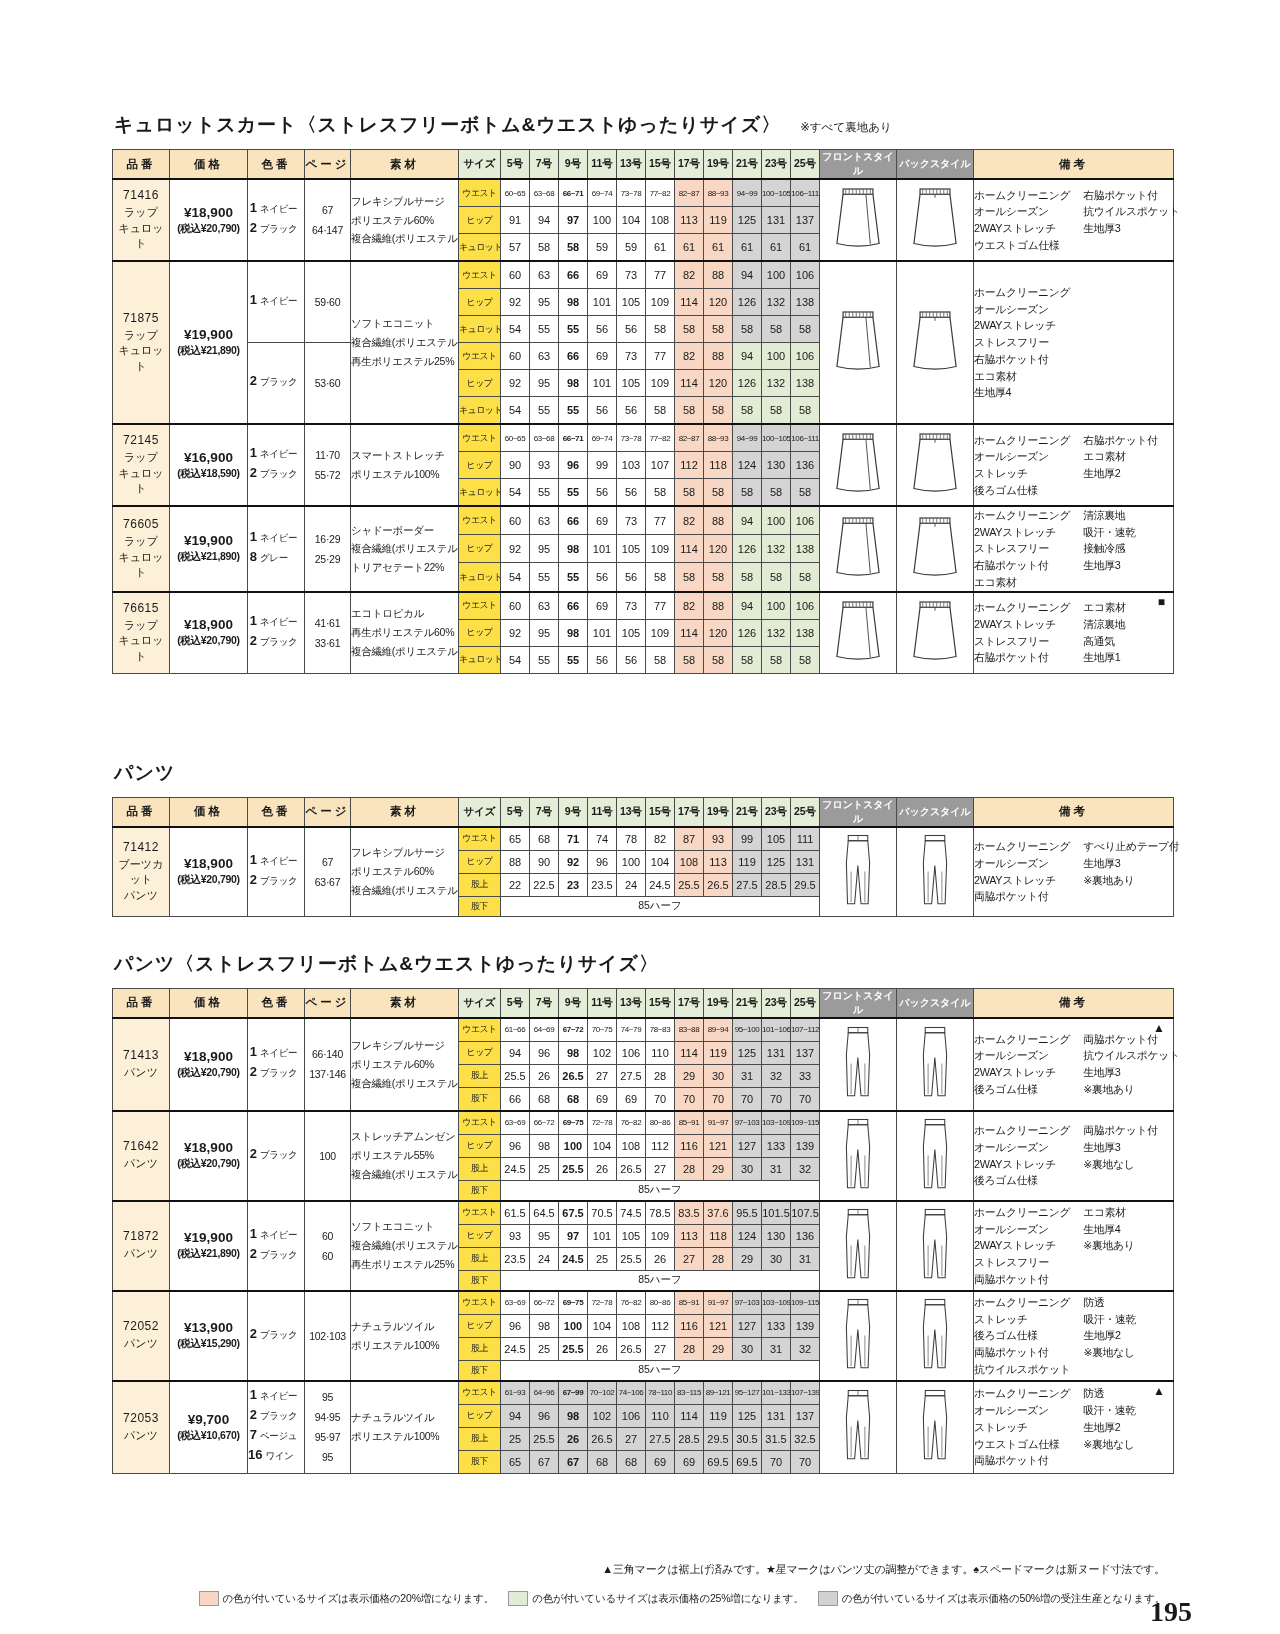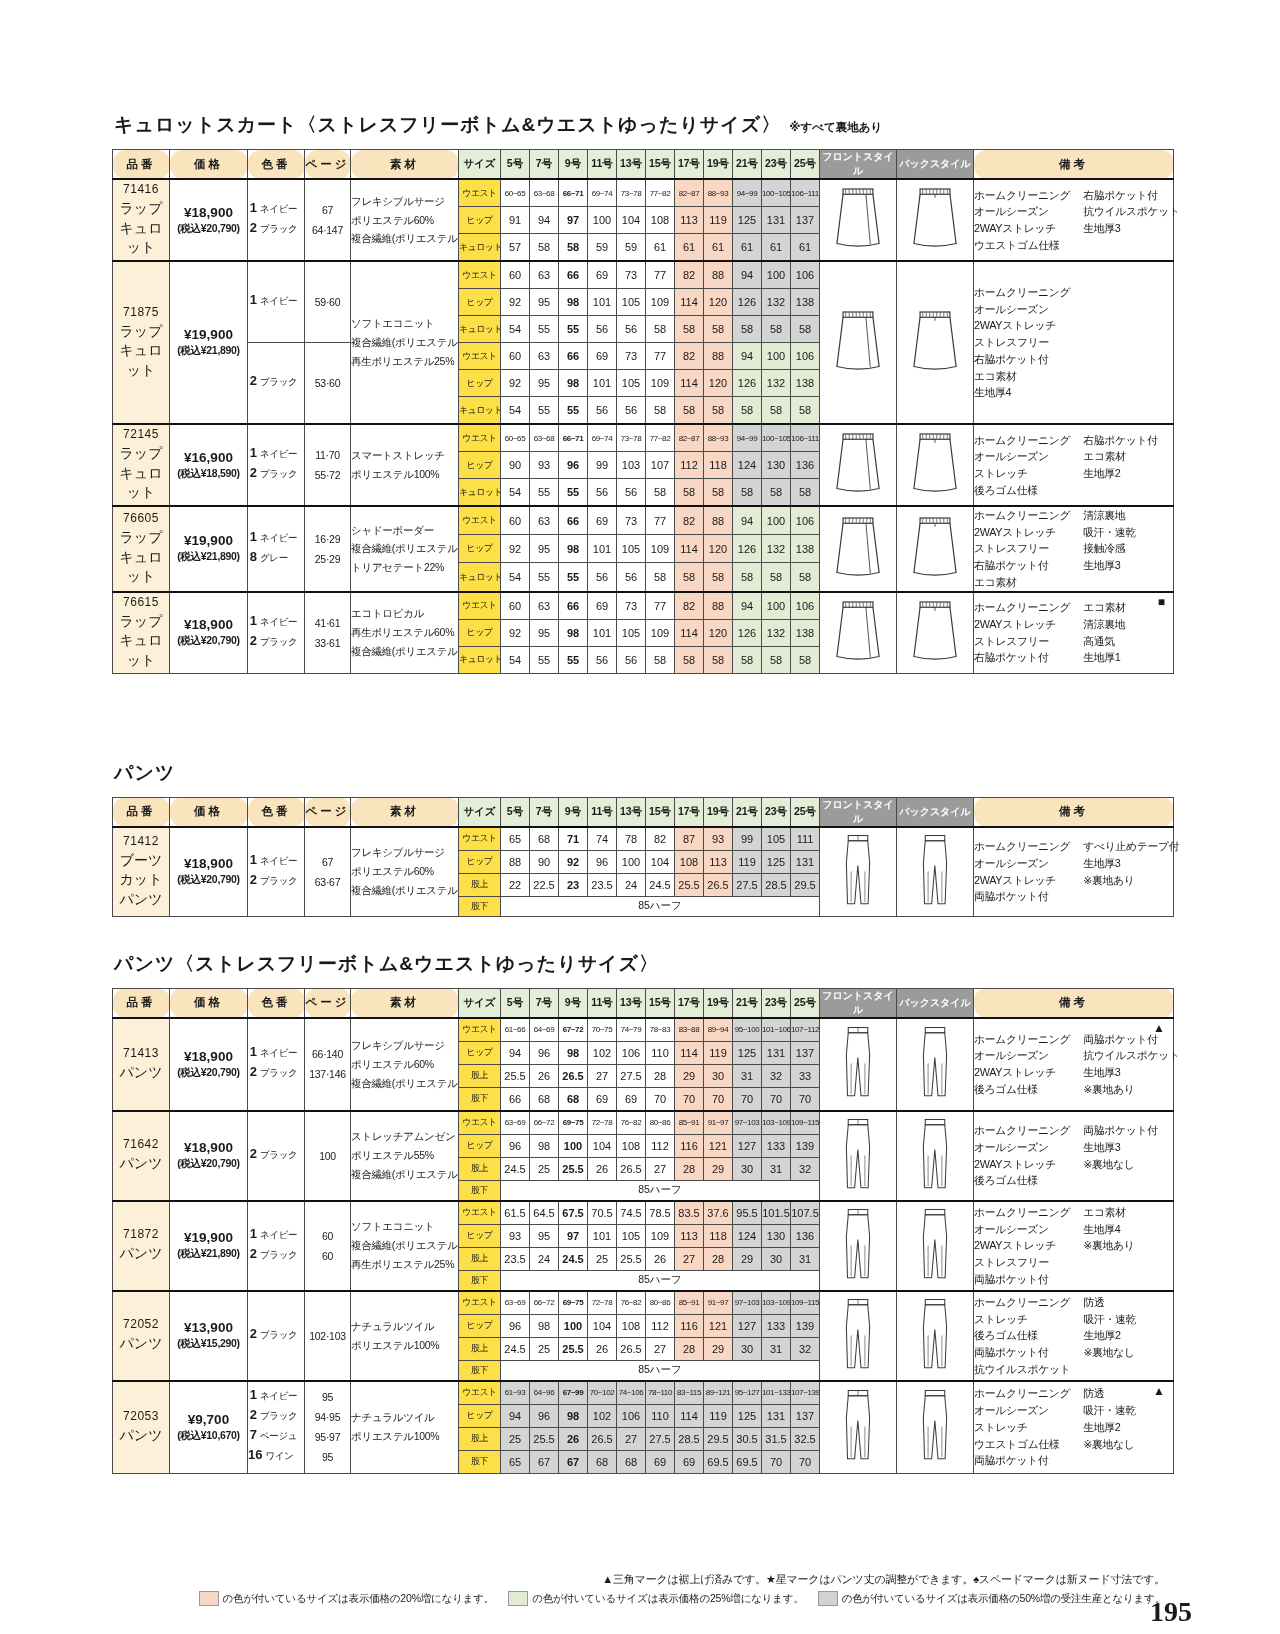--- a/index.html
+++ b/index.html
@@ -6,32 +6,32 @@
   body{
     width:1280px;height:1634px;position:relative;background:#ffffff;
     font-family:"Liberation Sans","DejaVu Sans",sans-serif;color:#1a1a1a;
     -webkit-font-smoothing:antialiased;
   }
   .page-inner{padding:112px 109px 0 112px;}
   .sec{margin:0;}
   .sec0{margin-bottom:86px;}
   .sec1{margin-bottom:34px;}
   .sec-title{font-size:19px;font-weight:600;letter-spacing:1px;margin:0 0 11px 2px;}
-  .sec-note{font-size:11.5px;font-weight:700;letter-spacing:0;margin-left:8px;}
+  .sec-note{font-size:11.5px;font-weight:400;letter-spacing:0;margin-left:19px;}
   table.catalog{border-collapse:collapse;table-layout:fixed;width:1061px;border:1.5px solid #111;}
   table.catalog th,table.catalog td{border:1px solid #4a4a4a;padding:0;vertical-align:middle;}
   thead th{height:23px;font-size:11.5px;font-weight:600;}
-  .h-cream{background:#f9e4bd;letter-spacing:3px;border-radius:13px;}
+  .h-cream{background:#f9e4bd;letter-spacing:3px;}
   .h-green{background:#e4edd7;letter-spacing:0;font-size:10.5px;font-weight:600;}
   .h-gray{background:#9b9b9b;color:#fff;letter-spacing:0;font-size:10px;font-weight:600;}
   .u9{border-bottom:2.5px solid #000 !important;}
   tbody.product{border-top:2px solid #111;}
   .code-cell{background:#fdf0d8;text-align:center;}
   .code{font-size:12px;font-weight:400;letter-spacing:.5px;}
-  .kind{font-size:14px;margin-top:3px;line-height:1.4;white-space:pre-line;}
+  .kind{font-size:11px;margin-top:3px;line-height:1.4;white-space:pre-line;}
   .price-cell{text-align:center;}
   .price{font-size:13.5px;font-weight:700;}
   .tax{font-size:10.5px;font-weight:700;margin-top:2px;letter-spacing:-.3px;}
   .color-cell{padding:2px 2px 2px 5px;}
   .color-line{display:flex;align-items:baseline;gap:3px;height:20px;}
   .cnum{font-size:13px;font-weight:700;min-width:9px;text-align:right;flex:0 0 auto;}
   .cname{font-size:9.5px;letter-spacing:-.4px;white-space:nowrap;}
   .page-cell{text-align:center;}
   .page-line{height:20px;line-height:20px;font-size:10.5px;letter-spacing:-.3px;}
   .material-cell{padding:4px 6px;text-align:left;}
@@ -46,21 +46,21 @@
   .c-gy{background:#d4d4d4;}
   .span-val{font-size:10.5px;text-align:center;background:#fff;}
   .fig-cell{text-align:center;background:#fff;}
   .remarks-cell{position:relative;padding:6px 10px;text-align:left;}
   .rem-wrap{display:flex;gap:13px;}
   .rem-col{font-size:10.8px;line-height:1.55;letter-spacing:-.3px;white-space:nowrap;}
   .mark{position:absolute;top:3px;right:8px;font-size:12px;line-height:1;}
   .footer{position:absolute;left:0;right:0;bottom:28px;}
   .fnote1{text-align:right;margin-right:115px;font-size:11px;letter-spacing:-.2px;}
   .fnote2{text-align:right;margin-right:115px;font-size:10.5px;margin-top:7px;letter-spacing:-.2px;}
-  .flegend{display:flex;justify-content:flex-end;align-items:center;gap:14px;margin-right:115px;margin-top:4px;font-size:10.5px;letter-spacing:-.2px;}
+  .flegend{display:flex;justify-content:flex-end;align-items:center;gap:14px;margin-right:115px;margin-top:14px;font-size:10.5px;letter-spacing:-.2px;}
   .legend-item{display:flex;align-items:center;gap:4px;}
   .swatch{display:inline-block;width:20px;height:15px;border:1px solid #999;box-sizing:border-box;}
   .page-num{position:absolute;right:88px;bottom:-22px;font-family:"Liberation Serif","DejaVu Serif",serif;font-size:28px;font-weight:600;}
 </style>
 </head>
 <body>
 
 <div class="page-inner">
   <div id="sections">
       <section class="sec sec0">

